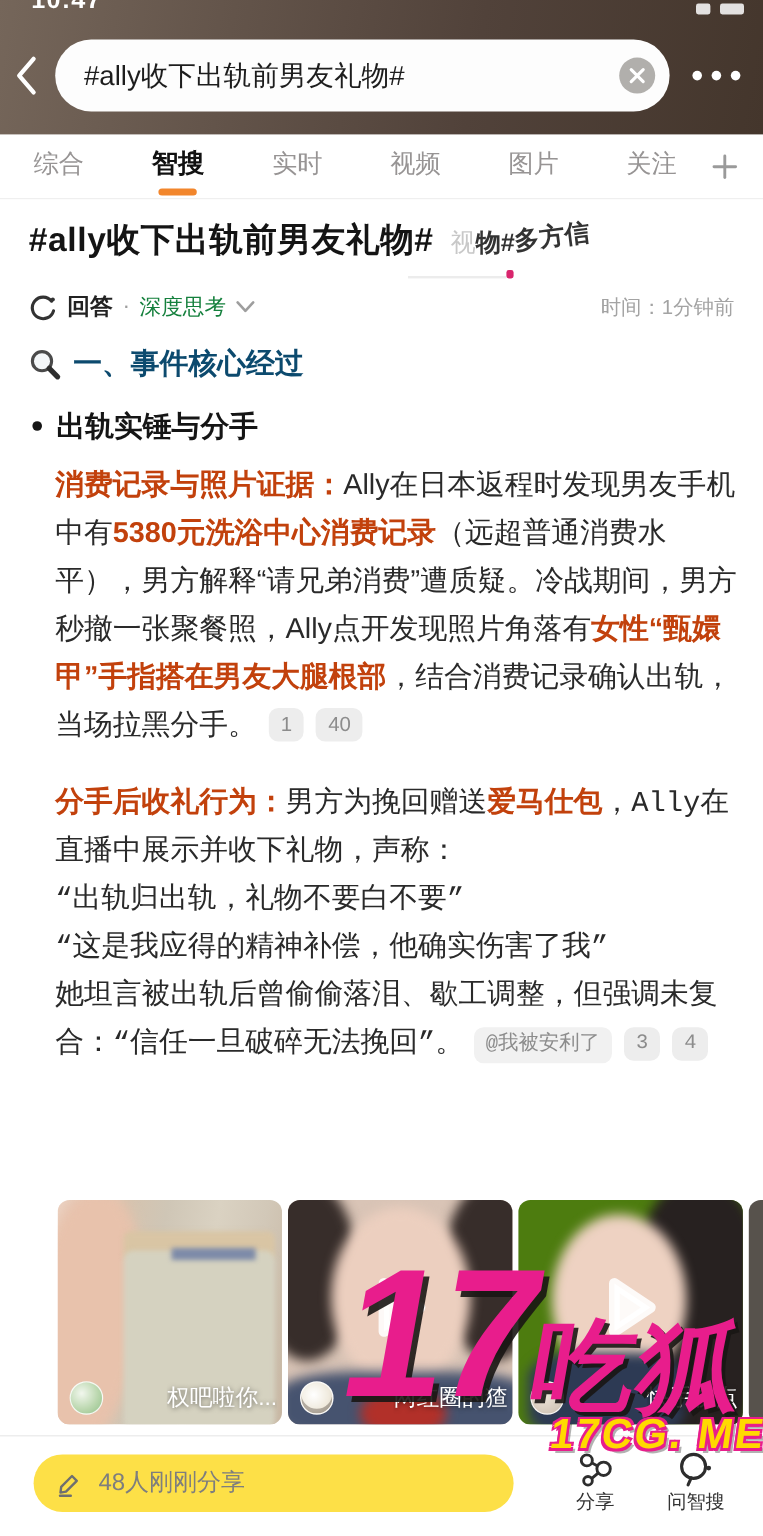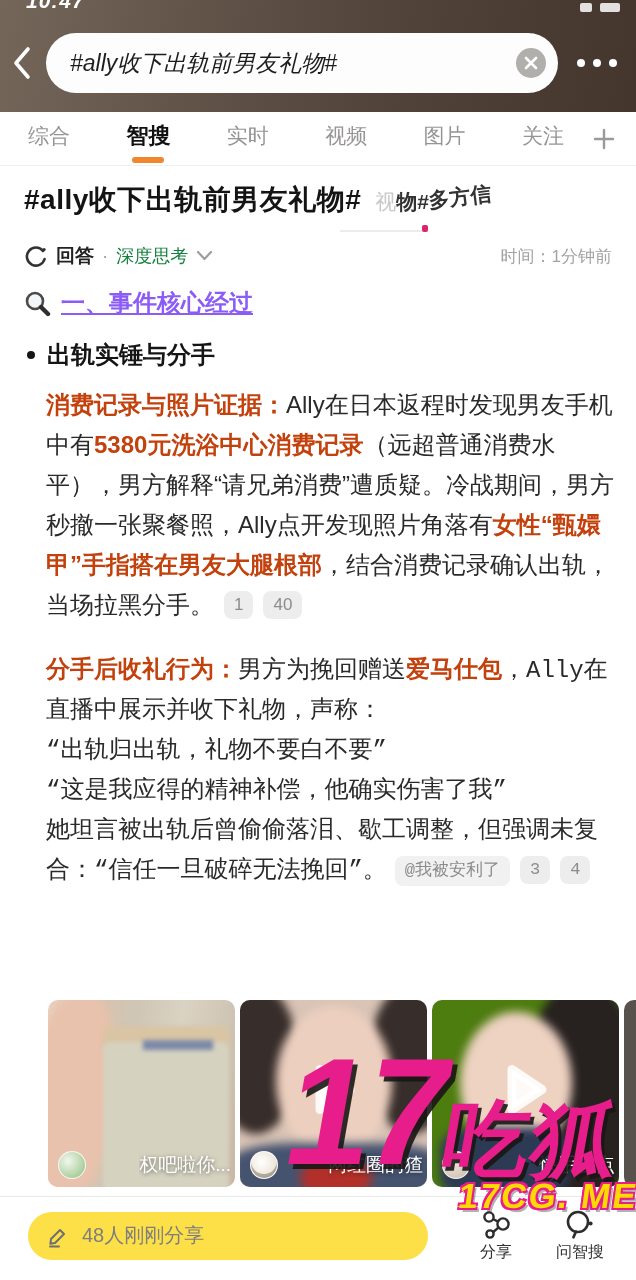--- a/index.html
+++ b/index.html
@@ -2,21 +2,21 @@
 <html><head>
 <meta charset="utf-8">
 <style>
   * { margin:0; padding:0; box-sizing:border-box; }
   html,body { background:#dcdcdc; }
   body { font-family:"Liberation Sans","DejaVu Sans",sans-serif; }
   .phone { position:relative; width:636px; height:1280px; margin:0 auto; background:#fff; overflow:hidden; }
 
   
   .header { position:absolute; top:0; left:0; width:636px; height:112px;
-    background:linear-gradient(100deg,#75665a 0%,#63544a 30%,#51423a 62%,#44362c 100%); z-index:5;font-style:italic; }
+    background:linear-gradient(100deg,#75665a 0%,#63544a 30%,#51423a 62%,#44362c 100%); z-index:5; }
   .statusbar { position:absolute; top:0; left:0; right:0; height:13px; overflow:hidden; }
   .statusbar .time { display:inline-block; margin-left:26px; transform:translateY(-11px);
     color:#fff; font-size:21px; font-weight:bold; letter-spacing:1px; }
   .statusbar .sysicons { position:absolute; right:16px; top:0; display:flex; gap:8px; transform:translateY(3px); opacity:.85; }
   .statusbar .sysicons i { display:block; width:20px; height:9px; background:#fff; border-radius:2px; }
   .statusbar .sysicons i.slim { width:12px; }
   .search-row { position:absolute; top:32px; left:0; right:0; height:62px; display:flex; align-items:center; }
   .back-btn { width:46px; display:flex; justify-content:center; align-items:center; }
   .search-pill { flex:0 0 512px; height:60px; background:#fdfdfd; border-radius:31px;
     display:flex; align-items:center; padding:0 12px 0 24px; }
@@ -49,21 +49,21 @@
   .meta-row { margin:24px 24px 0; display:flex; align-items:center; }
   .meta-left { display:flex; align-items:center; gap:8px; }
   .answer-label { font-size:19px; font-weight:bold; color:#222; }
   .meta-sep { font-size:19px; color:#9e9e9e; }
   .mode-label { font-size:18px; color:#15803d; }
   .meta-time { margin-left:auto; font-size:17px; color:#a3a3a3; }
 
   .intro { margin:20px 24px 0; font-size:24px; line-height:40px; color:#2a2a2a; }
 
   .sec-head { margin:18px 24px 0; display:flex; align-items:center; gap:10px; }
-  .sec-title { font-size:24px; font-weight:bold; color:#8b5cf6;text-decoration:underline; }
+  .sec-title { font-size:24px; font-weight:bold; color:#0c4a6e; }
 
   .bullet-row { margin:20px 24px 0 27px; display:flex; align-items:center; gap:12px; }
   .bullet-dot { width:8px; height:8px; border-radius:50%; background:#151515; flex:0 0 auto; }
   .bullet-text { font-size:24px; font-weight:bold; color:#151515; }
 
   .para { margin:14px 22px 0 46px; font-size:24px; line-height:40px; color:#2a2a2a; }
   .para b { color:#c2410c; }
   .para .qline { display:block; }
   .ref-badge { display:inline-block; background:#ededed; color:#8c8c8c; font-size:17px;
     line-height:28px; padding:0 10px; border-radius:8px; margin-left:10px; vertical-align:3px; }

